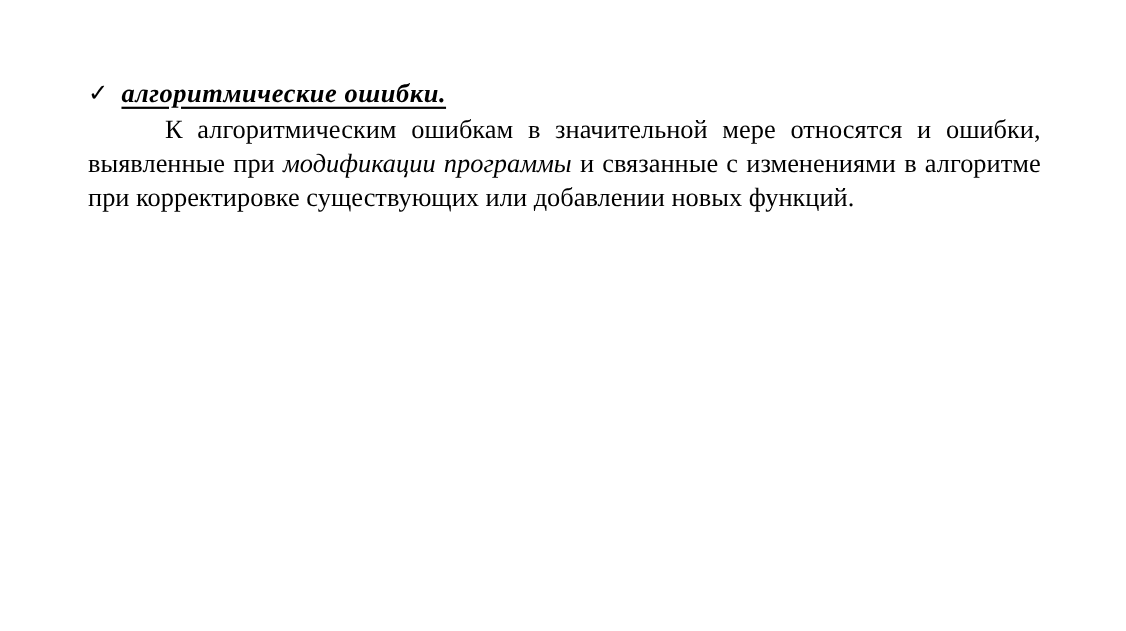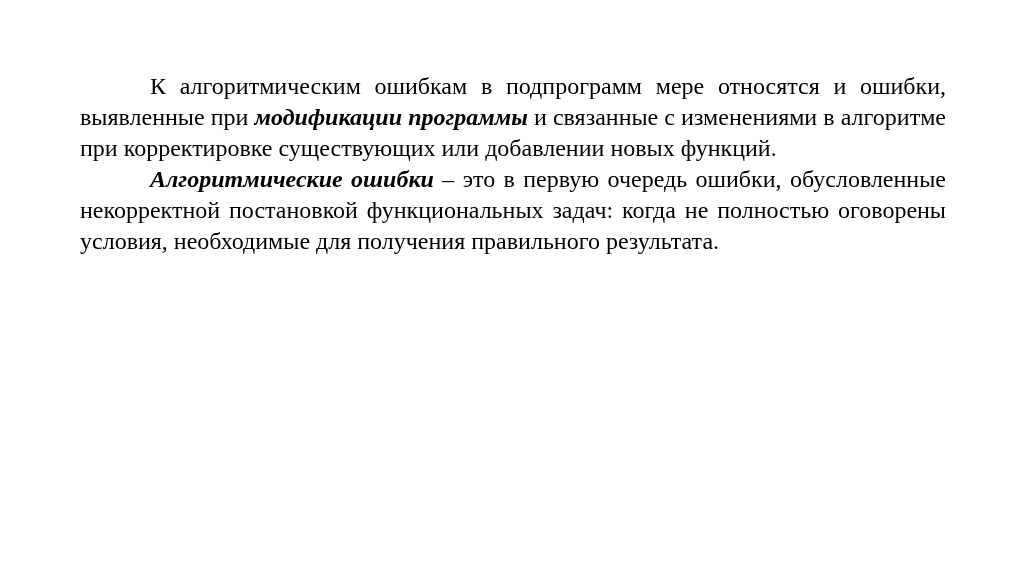--- a/index.html
+++ b/index.html
@@ -41,35 +41,35 @@
     text-decoration: underline;
     text-underline-offset: 4px;
     letter-spacing: 0.5px;
   }
   p.para {
     margin: 0;
     text-align: justify;
     text-indent: 70px;
   }
   .em {
-    font-weight: bold;
+    font-weight: normal;
     font-style: italic;
   }
 </style>
 </head>
 <body>
 
 <div class="slide">
   <div class="content">
 
+    <div class="heading-line">
+      <span class="check">✓</span><span class="heading-text">алгоритмические ошибки.</span>
+    </div>
 
 
     <p class="para">
-      <span>К алгоритмическим ошибкам в подпрограмм мере относятся и ошибки, выявленные при </span><span class="em">модификации программы</span><span> и связанные с изменениями в алгоритме при корректировке существующих или добавлении новых функций.</span>
+      <span>К алгоритмическим ошибкам в значительной мере относятся и ошибки, выявленные при </span><span class="em">модификации программы</span><span> и связанные с изменениями в алгоритме при корректировке существующих или добавлении новых функций.</span>
     </p>
 
-    <p class="para">
-      <span class="em">Алгоритмические ошибки</span><span> – это в первую очередь ошибки, обусловленные некорректной постановкой функциональных задач: когда не полностью оговорены условия, необходимые для получения правильного результата.</span>
-    </p>
 
 
   </div>
 </div>
 
 </body></html>

